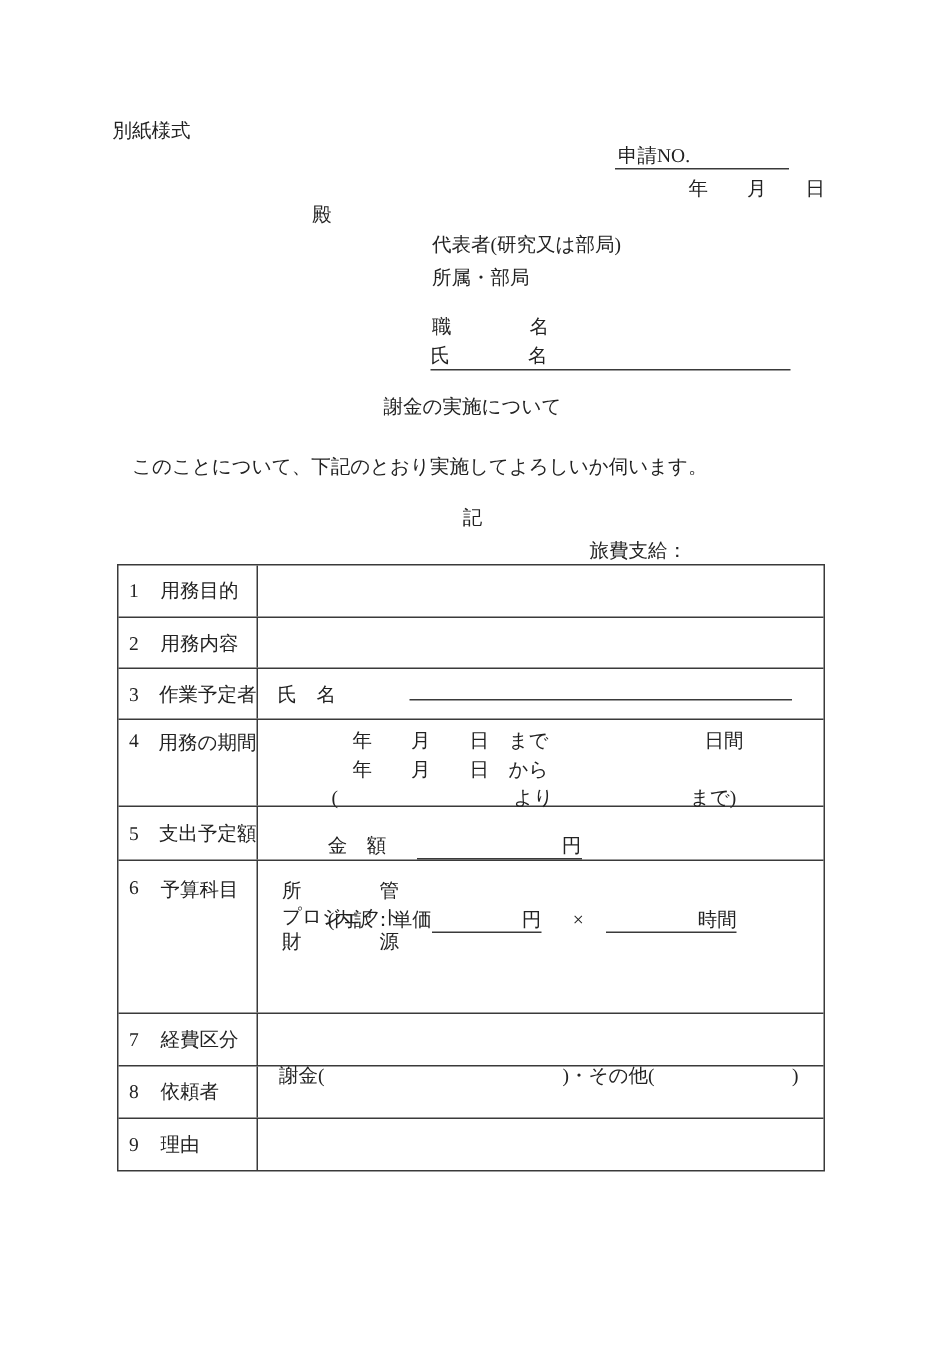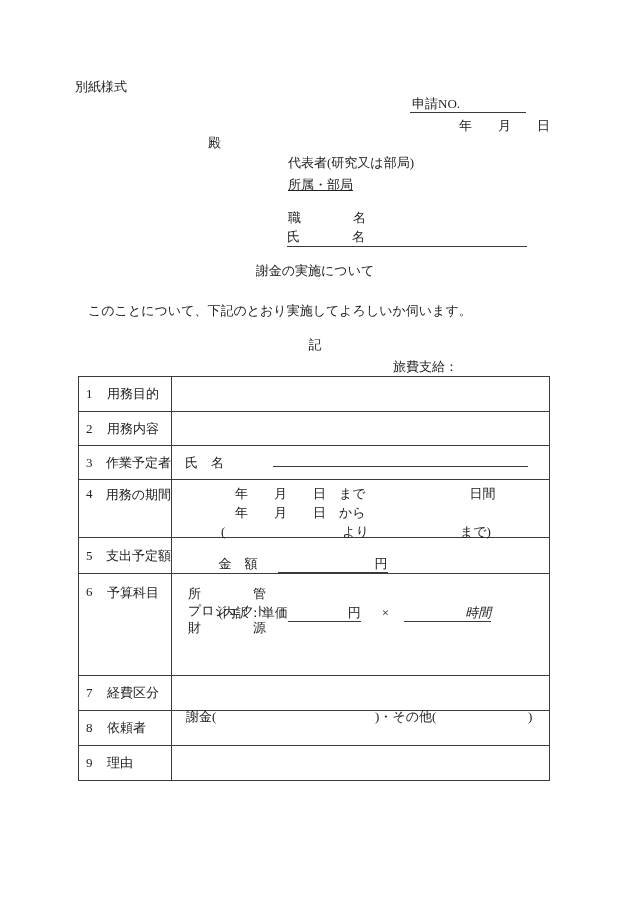--- a/index.html
+++ b/index.html
@@ -43,21 +43,21 @@
   <div class="abs" style="left:75px; top:79px;">別紙様式</div>
 
   <div class="abs ul-box" style="left:410px; top:96px; width:116px; height:17px;"><span style="padding-left:2px;">申請NO.</span></div>
 
   <div class="abs" style="left:439px; top:118px;margin-left:20px;">年　　月　　日</div>
 
   <div class="abs" style="left:208px; top:135px;">殿</div>
 
   <div class="abs" style="left:288px; top:155px;">代表者(研究又は部局)</div>
 
-  <div class="abs" style="left:288px; top:177px;text-decoration:underline;">所属・部局</div>
+  <div class="abs" style="left:288px; top:177px;">所属・部局</div>
 
   <div class="abs" style="left:288px; top:210px;">職　　　　名</div>
 
   <div class="abs ul-box" style="left:287px; top:229px; width:240px; height:18px;"><span>氏　　　　名</span></div>
 
   <div class="abs centered" style="top:263px;">謝金の実施について</div>
 
   <div class="abs" style="left:88px; top:303px;">このことについて、下記のとおり実施してよろしいか伺います。</div>
 
   <div class="abs centered" style="top:337px;">記</div>
@@ -107,21 +107,21 @@
     <div class="t-row" style="height:36px;">
       <div class="t-label">
         <span class="row-no">5</span>
           <span>支出予定額</span>
       </div>
       <div class="t-content" style="padding:2px 0 0 14px; line-height:16px;">
         <div class="line">
           <span>金　額</span><span class="fill" style="margin-left:20px; width:110px;"><span>円</span></span>
         </div>
         <div class="line">
-          <span>(内訳：単価</span><span class="fill" style="width:73px;"><span>円</span></span><span style="margin-left:21px;">×</span><span class="fill" style="margin-left:15px; width:87px;font-style:italic;"><span>時間</span></span>
+          <span>(内訳：単価</span><span class="fill" style="width:73px;"><span>円</span></span><span style="margin-left:21px;">×</span><span class="fill" style="margin-left:15px; width:87px;"><span>時間</span></span>
         </div>
       </div>
     </div>
 
     <div class="t-row" style="height:102px;">
       <div class="t-label top" style="padding-top:10px;">
         <span class="row-no">6</span>
           <span>予算科目</span>
       </div>
       <div class="t-content" style="padding:11px 0 0 16px; line-height:17px;">

